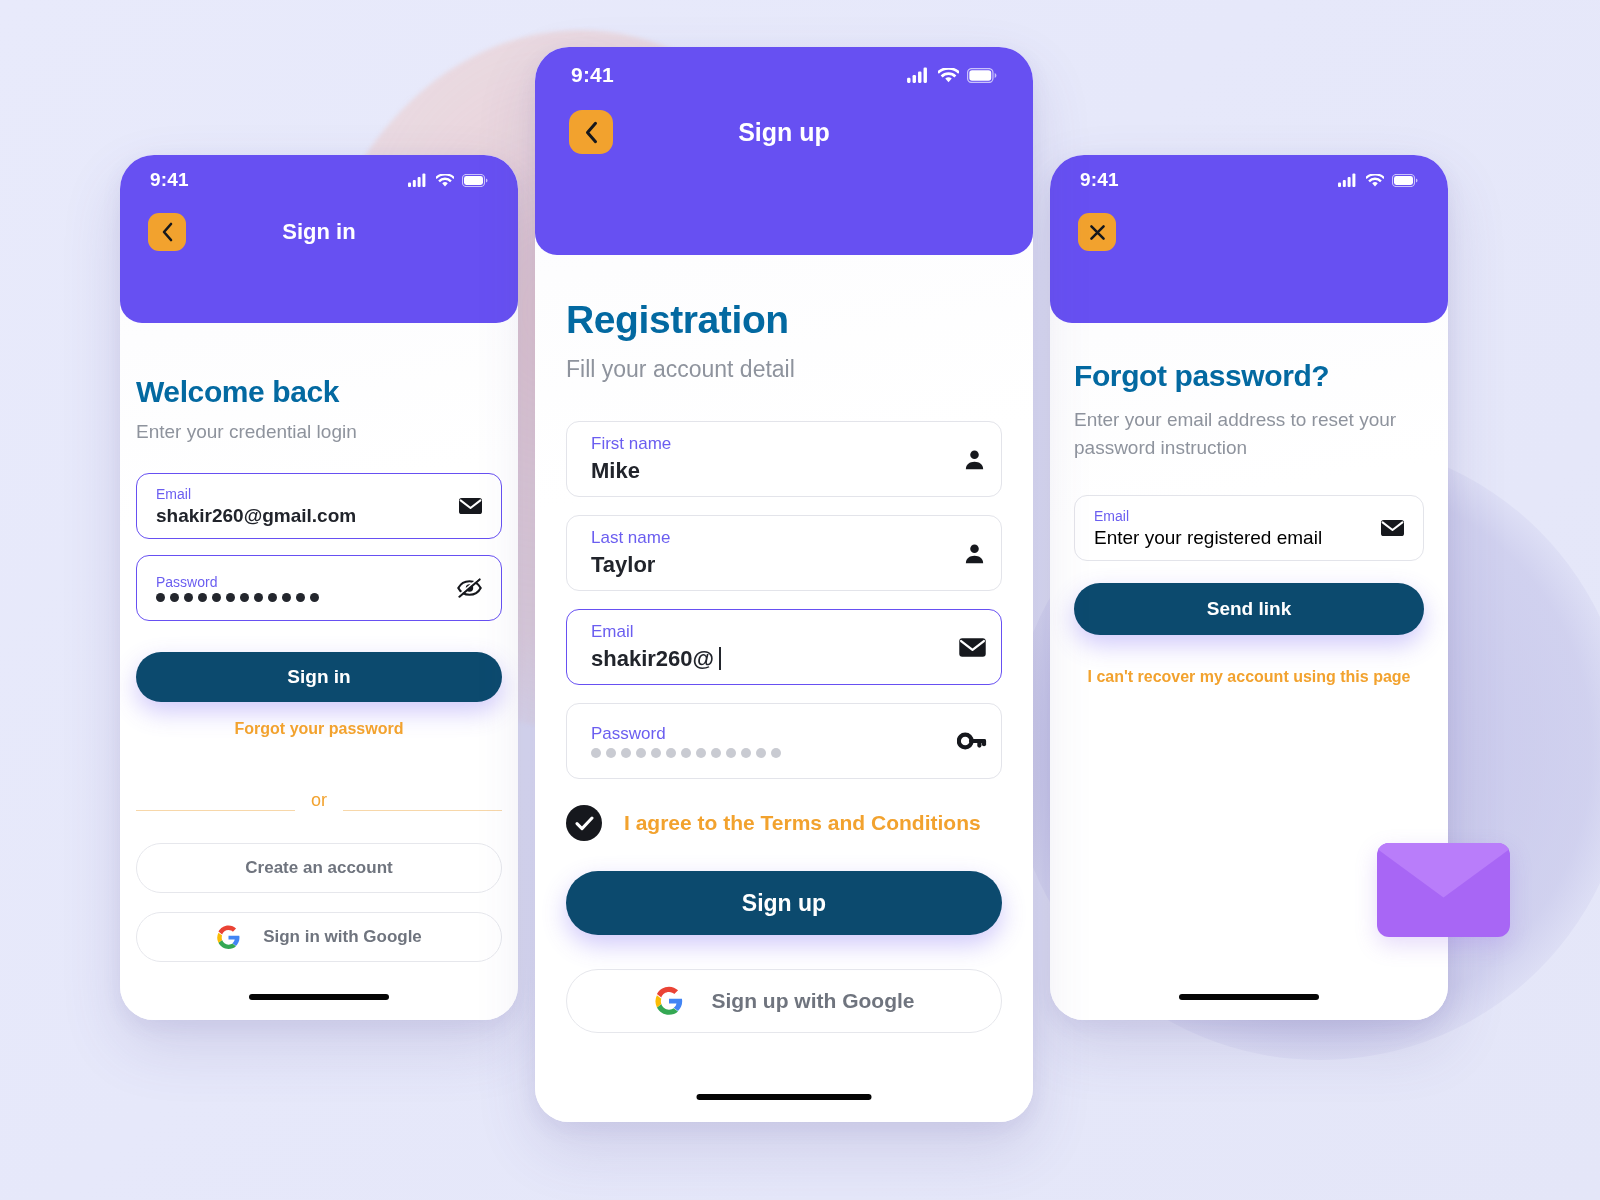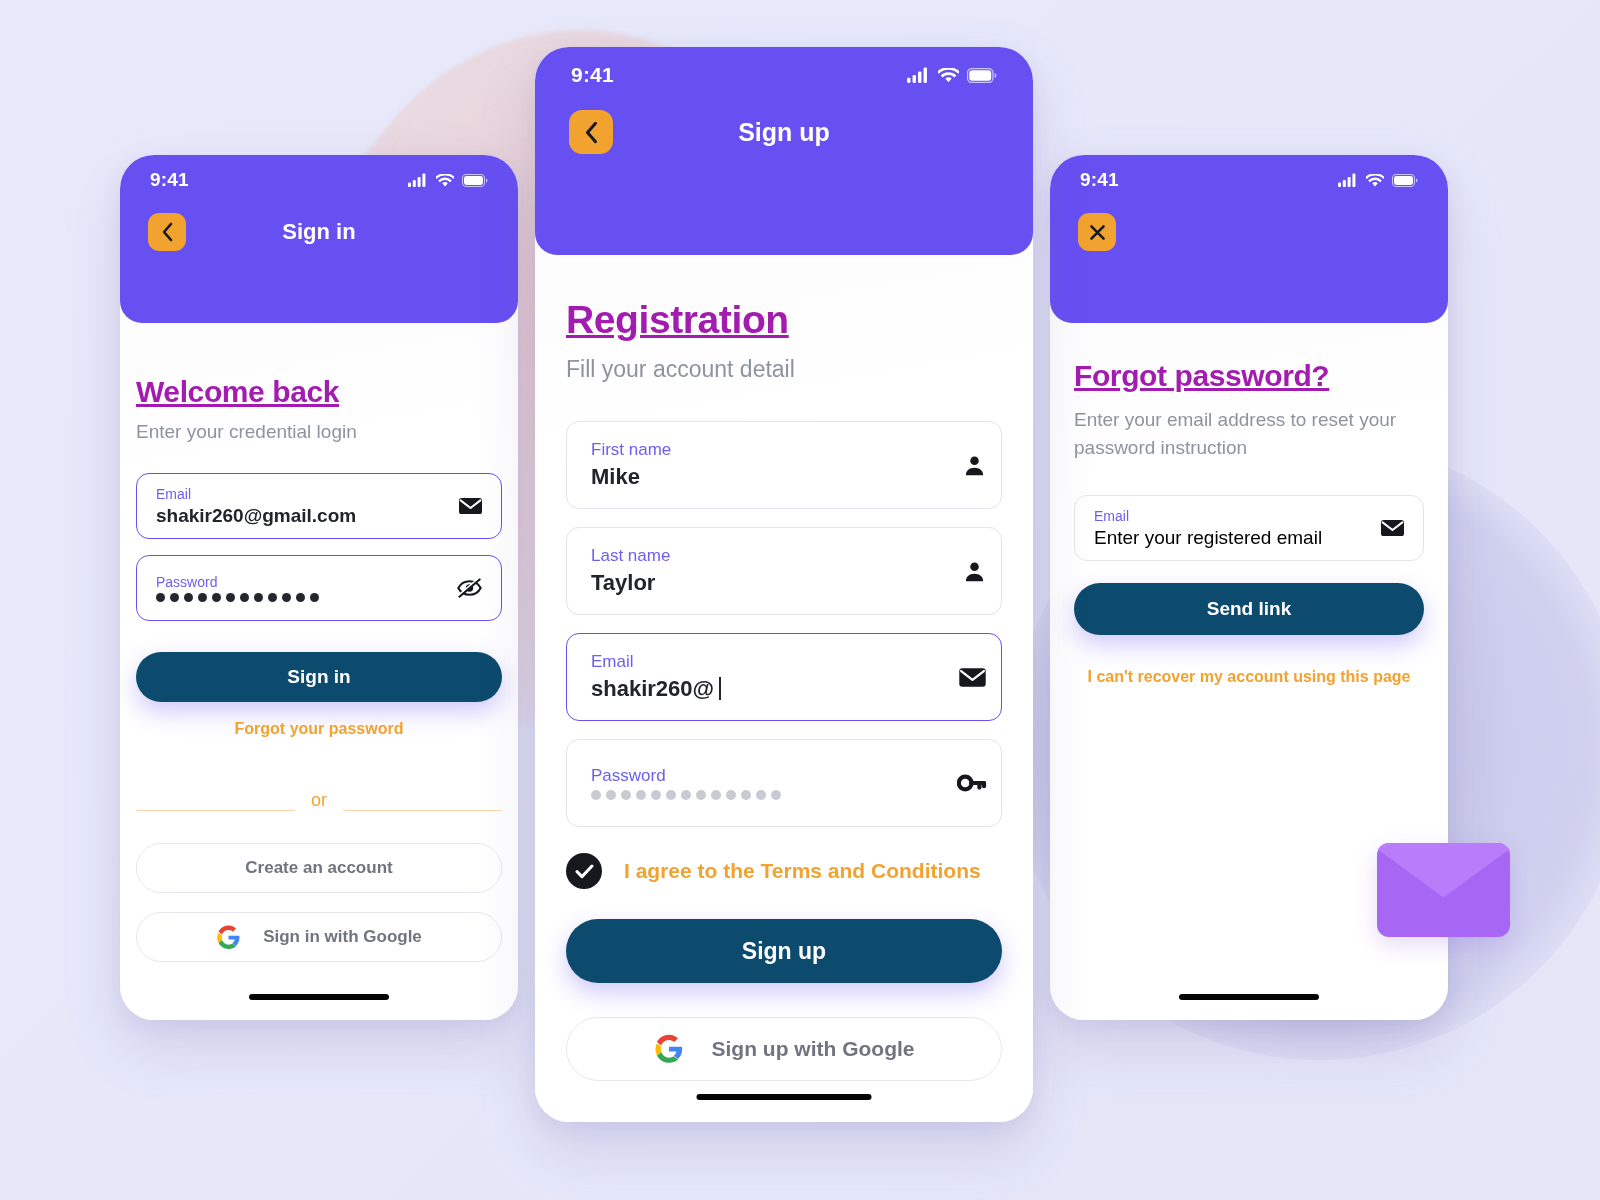--- a/index.html
+++ b/index.html
@@ -76,21 +76,21 @@
     color:#fff; font-weight:700; font-size:22px; pointer-events:none;
   }
   #phone-signup .nav-title { font-size:25px; }
 
   
   .body { position:absolute; left:0; right:0; bottom:0; }
   #phone-signin .body { top:184px; padding:0 16px; }
   #phone-signup .body { top:208px; padding:0 31px; }
   #phone-forgot .body { top:168px; padding:0 24px; }
 
-  .h1 { font-weight:700; color:#a21caf; letter-spacing:-.4px;text-decoration:underline; }
+  .h1 { font-weight:700; color:#0369a1; letter-spacing:-.4px; }
   #phone-signin .h1 { font-size:30px; margin-top:36px; }
   #phone-signup .h1 { font-size:39px; margin-top:43px; }
   #phone-forgot .h1 { font-size:30px; margin-top:36px; }
 
   .sub { color:#8e939d; }
   #phone-signin .sub { font-size:19px; margin-top:12px; }
   #phone-signup .sub { font-size:23px; margin-top:14px; }
   #phone-forgot .sub { font-size:19px; margin-top:13px; line-height:1.45; }
 
   
@@ -106,21 +106,21 @@
   .field .ftxt { flex:1; min-width:0; }
   .flabel { color:#6b5ef0; display:block; }
   .fvalue { color:#21242b; font-weight:700; display:block; }
   .fplace { color:#000000; font-weight:400; display:block; }
   .ficon { flex:0 0 auto; display:flex; align-items:center; justify-content:center; cursor:pointer; }
 
   #phone-signin .field { height:66px; padding:0 18px 0 19px; margin-top:0; }
   #phone-signin .flabel { font-size:14px; margin-bottom:3px; }
   #phone-signin .fvalue { font-size:19px; }
 
-  #phone-signup .field { height:88px; padding:0 14px 0 24px; }
+  #phone-signup .field { height:76px; padding:0 14px 0 24px; }
   #phone-signup .flabel { font-size:17px; margin-bottom:4px; }
   #phone-signup .fvalue { font-size:22px; }
 
   #phone-forgot .field { height:66px; padding:0 18px 0 19px; }
   #phone-forgot .flabel { font-size:14px; margin-bottom:3px; }
   #phone-forgot .fplace { font-size:19px; }
 
   .dots { display:flex; gap:5px; align-items:center; }
   .dots i { width:9px; height:9px; border-radius:50%; display:block; }
   .dots.dark i { background:#23262d; }

